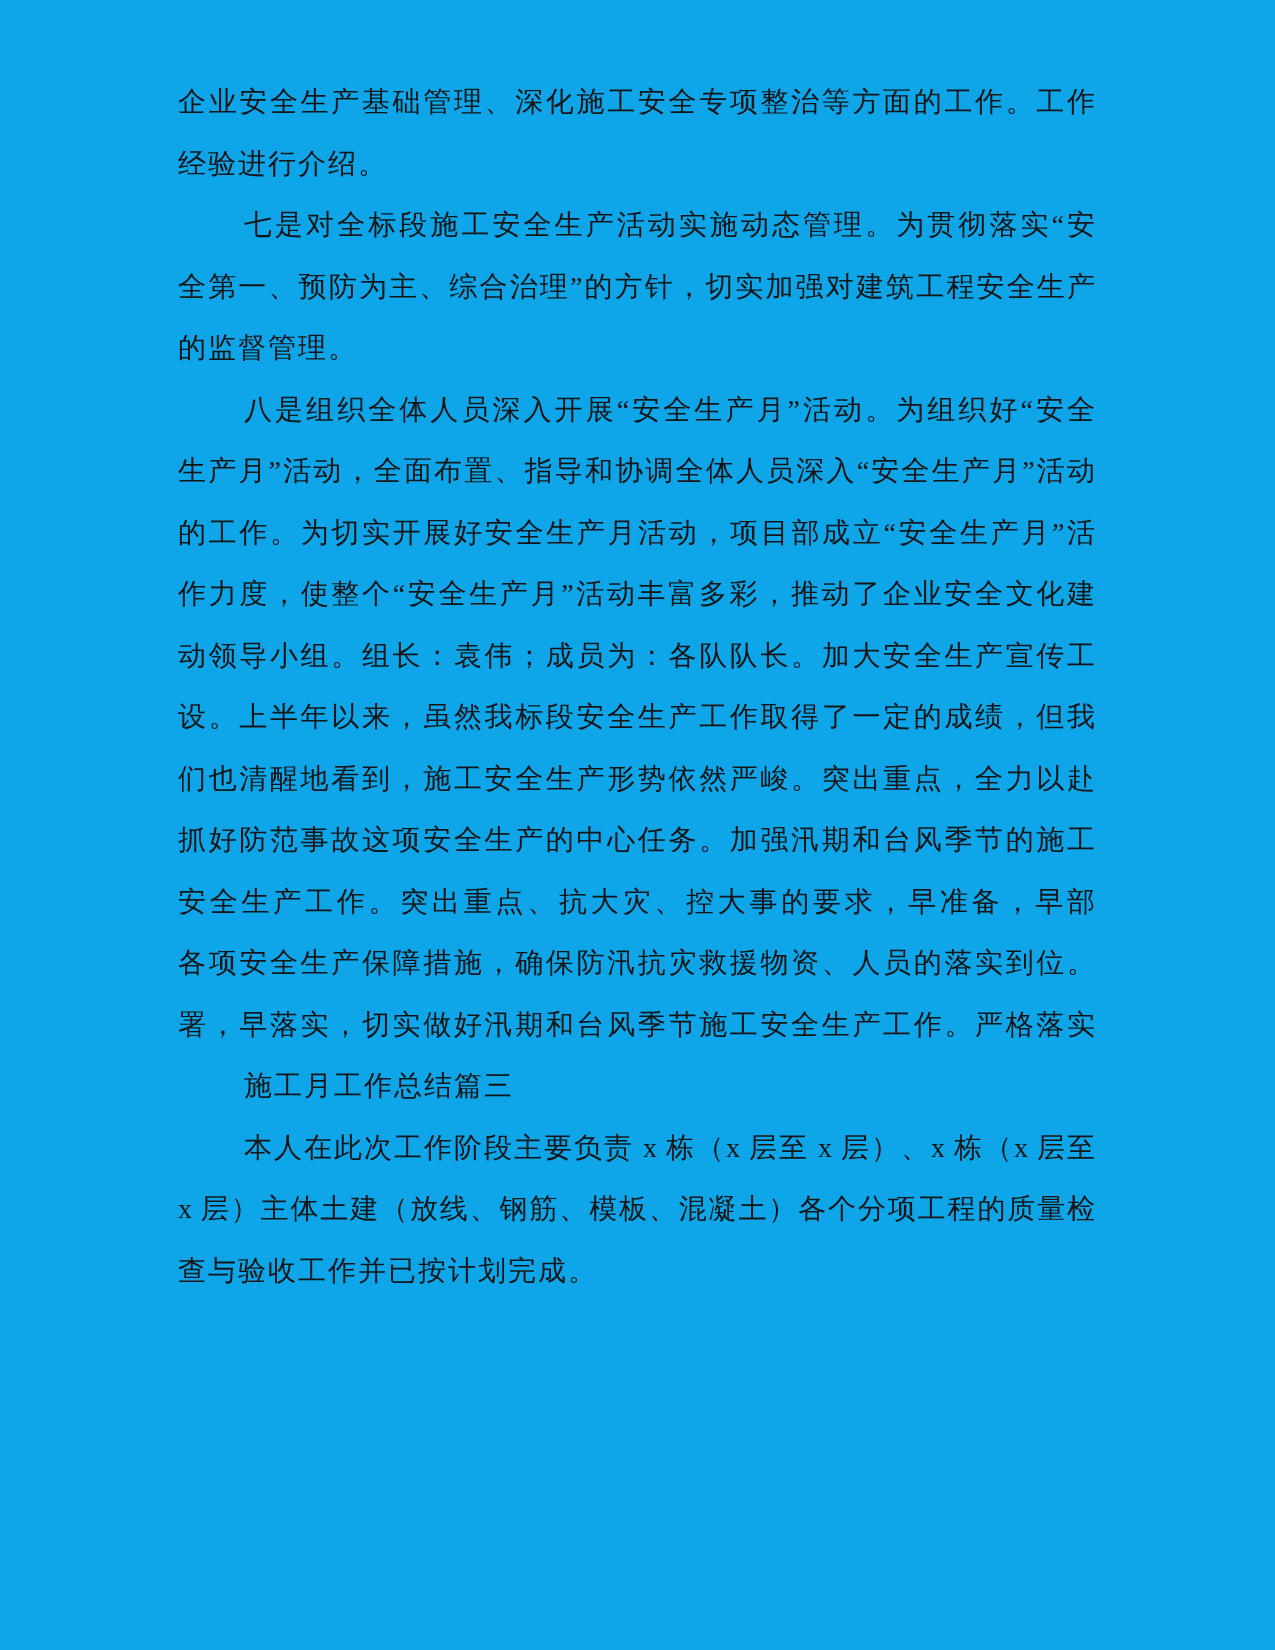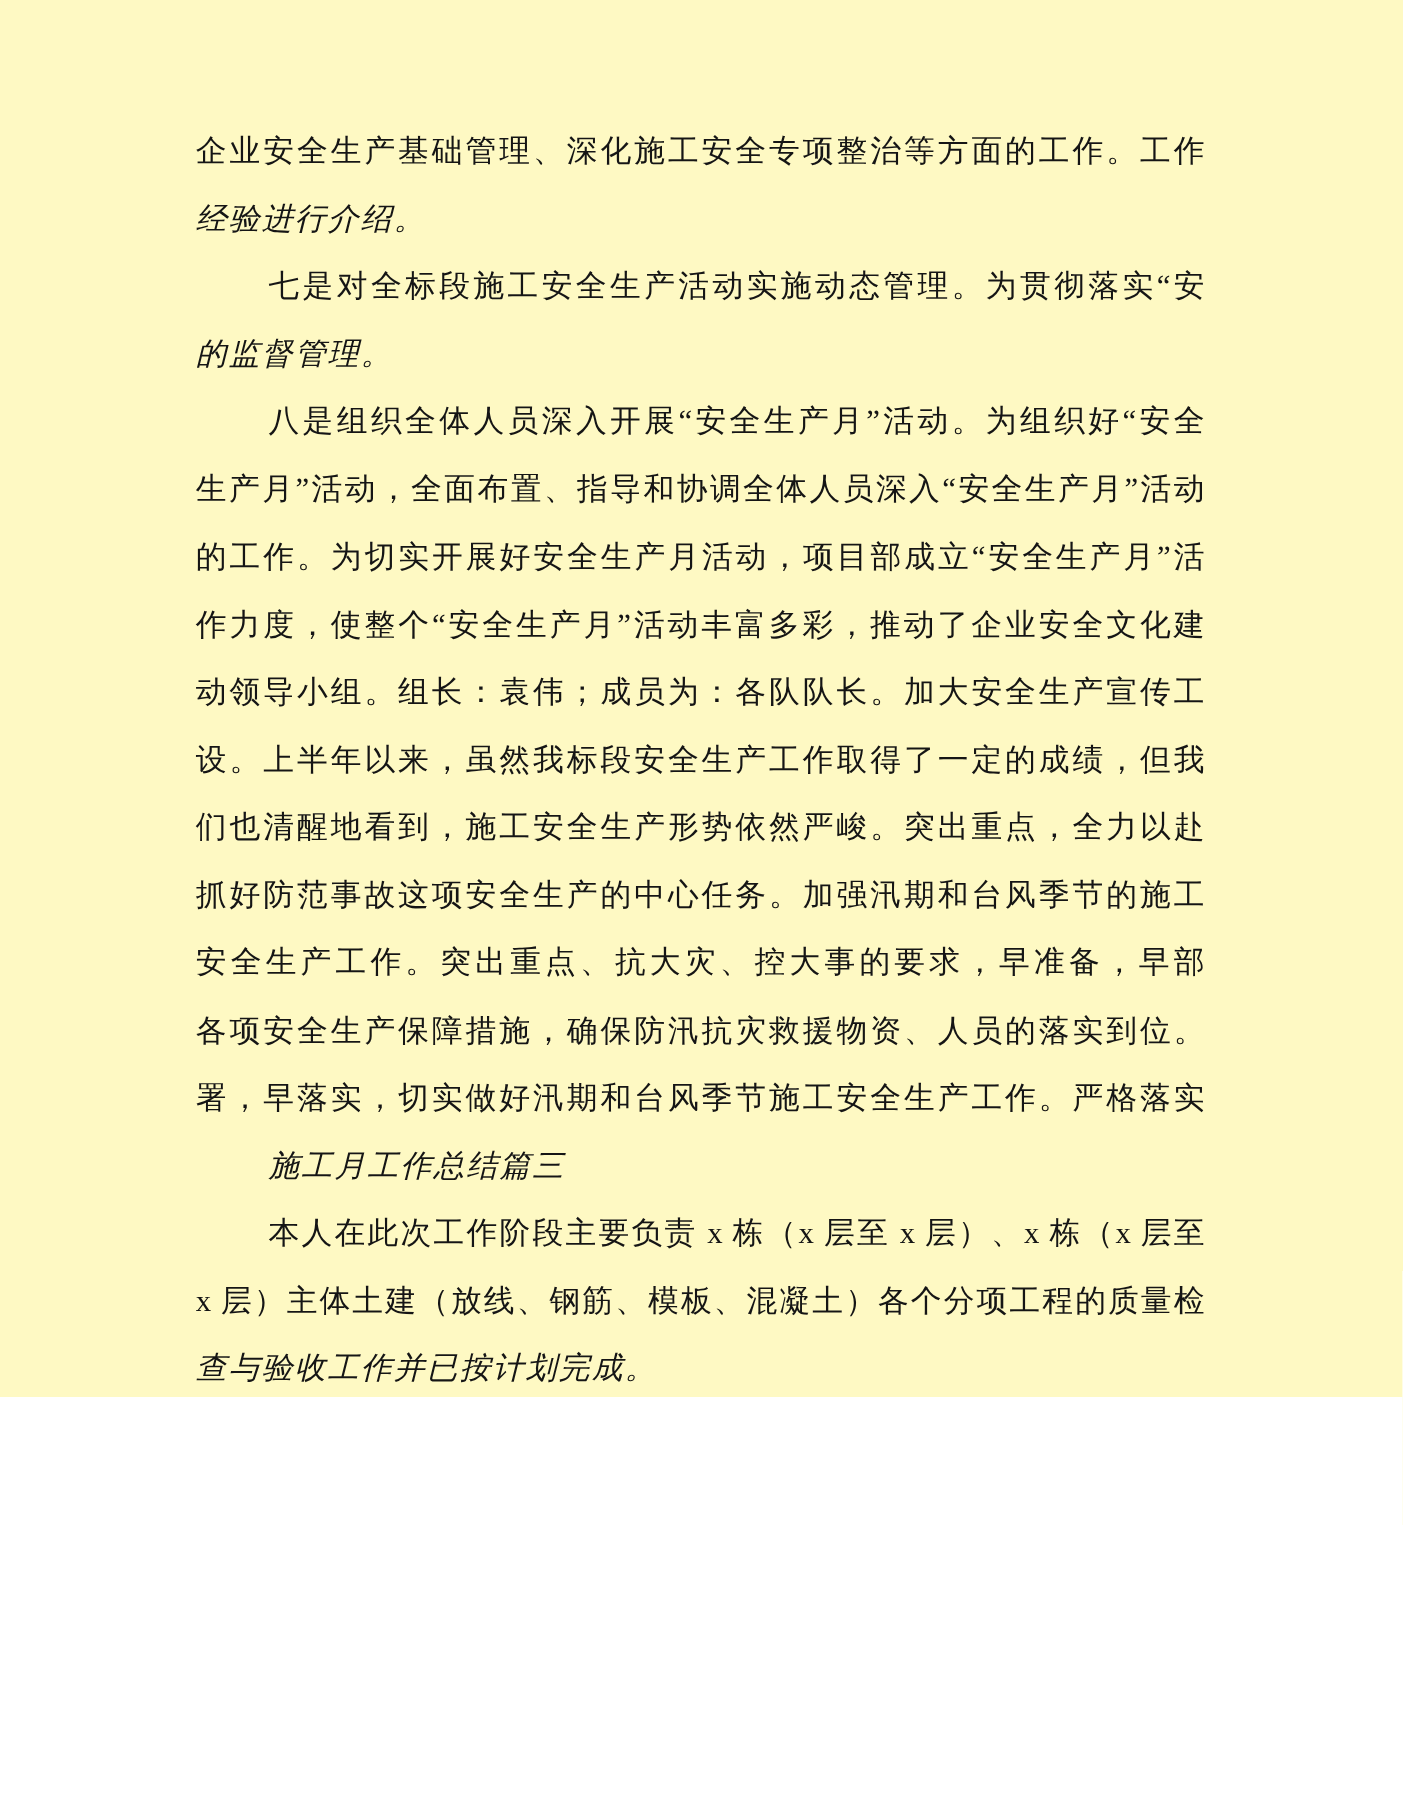--- a/index.html
+++ b/index.html
@@ -9,57 +9,57 @@
   }
   body {
     width: 1275px;
     height: 1650px;
     font-family: "Liberation Serif", "DejaVu Serif", serif;
     color: #151515;
   }
   .page {
     box-sizing: border-box;
     width: 1275px;
-    height: 1270px;
-    padding: 107px 180px 0 178px;
-    background: #fef9c3;
+    height: 1650px;
+    padding: 71px 180px 0 178px;
+    background: #0ea5e9;
     overflow: hidden;
   }
   .ln {
     font-size: 28px;
     line-height: 61.5px;
     text-align: justify;
     white-space: normal;
   }
   
   .j {
     text-align-last: justify;
     -moz-text-align-last: justify;
   }
   
   .last {
     text-align-last: left;
     -moz-text-align-last: left;
     letter-spacing: 2px;
-    font-style: italic;
   }
   
   .ind {
     text-indent: 66px;
   }
 </style>
 </head>
 <body>
 
 <div class="page">
 
   <div class="ln j">企业安全生产基础管理、深化施工安全专项整治等方面的工作。工作</div>
   <div class="ln last">经验进行介绍。</div>
 
   <div class="ln j ind">七是对全标段施工安全生产活动实施动态管理。为贯彻落实“安</div>
+  <div class="ln j">全第一、预防为主、综合治理”的方针，切实加强对建筑工程安全生产</div>
   <div class="ln last">的监督管理。</div>
 
   <div class="ln j ind">八是组织全体人员深入开展“安全生产月”活动。为组织好“安全</div>
   <div class="ln j">生产月”活动，全面布置、指导和协调全体人员深入“安全生产月”活动</div>
   <div class="ln j">的工作。为切实开展好安全生产月活动，项目部成立“安全生产月”活</div>
   <div class="ln j">作力度，使整个“安全生产月”活动丰富多彩，推动了企业安全文化建</div>
   <div class="ln j">动领导小组。组长：袁伟；成员为：各队队长。加大安全生产宣传工</div>
   <div class="ln j">设。上半年以来，虽然我标段安全生产工作取得了一定的成绩，但我</div>
   <div class="ln j">们也清醒地看到，施工安全生产形势依然严峻。突出重点，全力以赴</div>
   <div class="ln j">抓好防范事故这项安全生产的中心任务。加强汛期和台风季节的施工</div>

